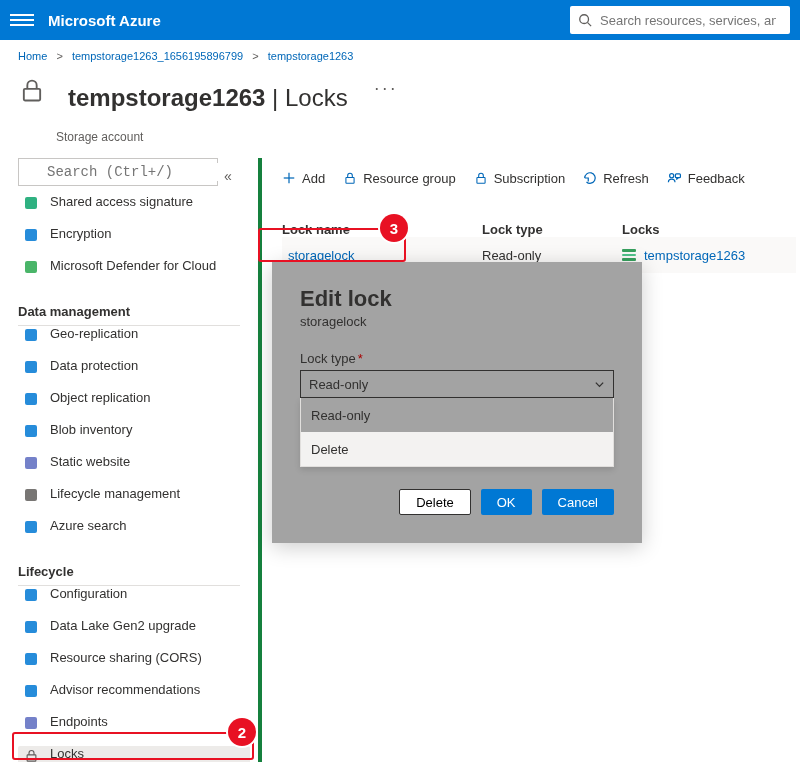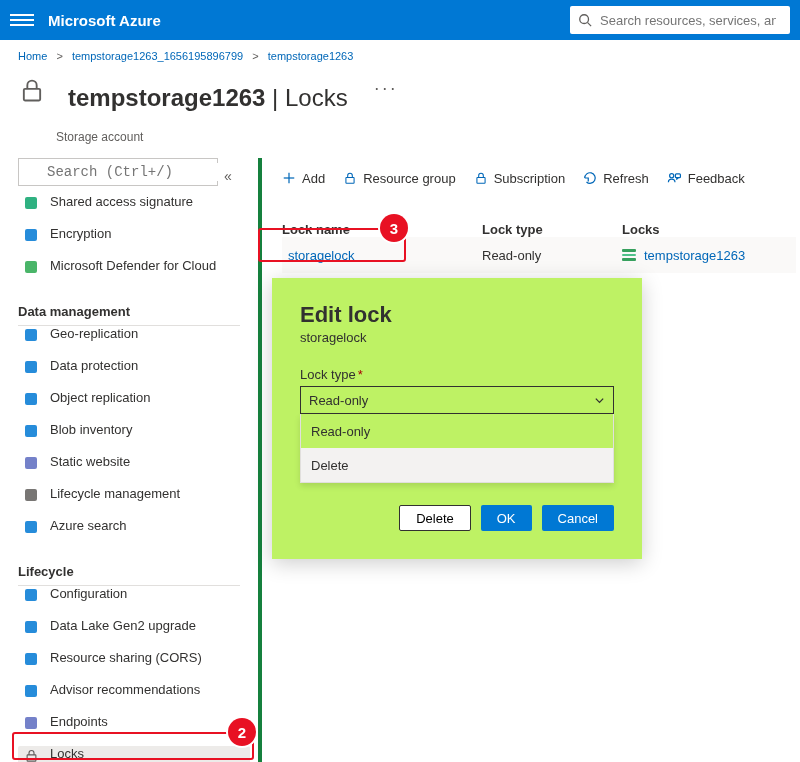--- a/index.html
+++ b/index.html
@@ -51,21 +51,21 @@
   .tbtn{display:flex;align-items:center;gap:6px;font-size:13px;color:var(--text);cursor:pointer;}
   .tbtn svg,.tbtn .ic{color:var(--link);}
   .cols{display:flex;margin-top:24px;font-weight:600;font-size:13px;}
   .col1{width:200px;}.col2{width:140px;}.col3{flex:1;}
   .row{display:flex;align-items:center;height:36px;background:var(--hover);}
   .row .col1{color:var(--link);}
   .scopecell{display:flex;align-items:center;gap:8px;color:var(--link);}
   .scopeic{width:14px;height:12px;display:flex;flex-direction:column;gap:2px;}
   .scopeic span{height:3px;border-radius:1px;}
   
-  .flyout{position:absolute;left:10px;top:120px;width:370px;background:#bef264;box-shadow:0 4px 20px rgba(0,0,0,.2);padding:24px 28px 28px;}
+  .flyout{position:absolute;left:10px;top:104px;width:370px;background:#a3a3a3;box-shadow:0 4px 20px rgba(0,0,0,.2);padding:24px 28px 28px;}
   .flyout h2{margin:0 0 2px;font-size:22px;font-weight:600;}
   .flyout .sub2{font-size:13px;color:var(--text);margin-bottom:22px;}
   .fieldlabel{font-size:13px;margin-bottom:4px;}
   .fieldlabel .req{color:var(--red);margin-left:2px;}
   .dropdown{border:1px solid var(--text);height:28px;display:flex;align-items:center;justify-content:space-between;padding:0 8px;font-size:13px;cursor:pointer;}
   .options{border:1px solid #e1dfdd;border-top:none;box-shadow:0 3px 6px rgba(0,0,0,.12);}
   .option{height:34px;display:flex;align-items:center;padding:0 10px;font-size:13px;cursor:pointer;}
   .option.hovered{background:var(--light);}
   .btnrow{display:flex;justify-content:flex-end;gap:10px;margin-top:22px;}
   .btn{height:26px;padding:0 16px;font-size:13px;border:none;cursor:pointer;border-radius:2px;}

